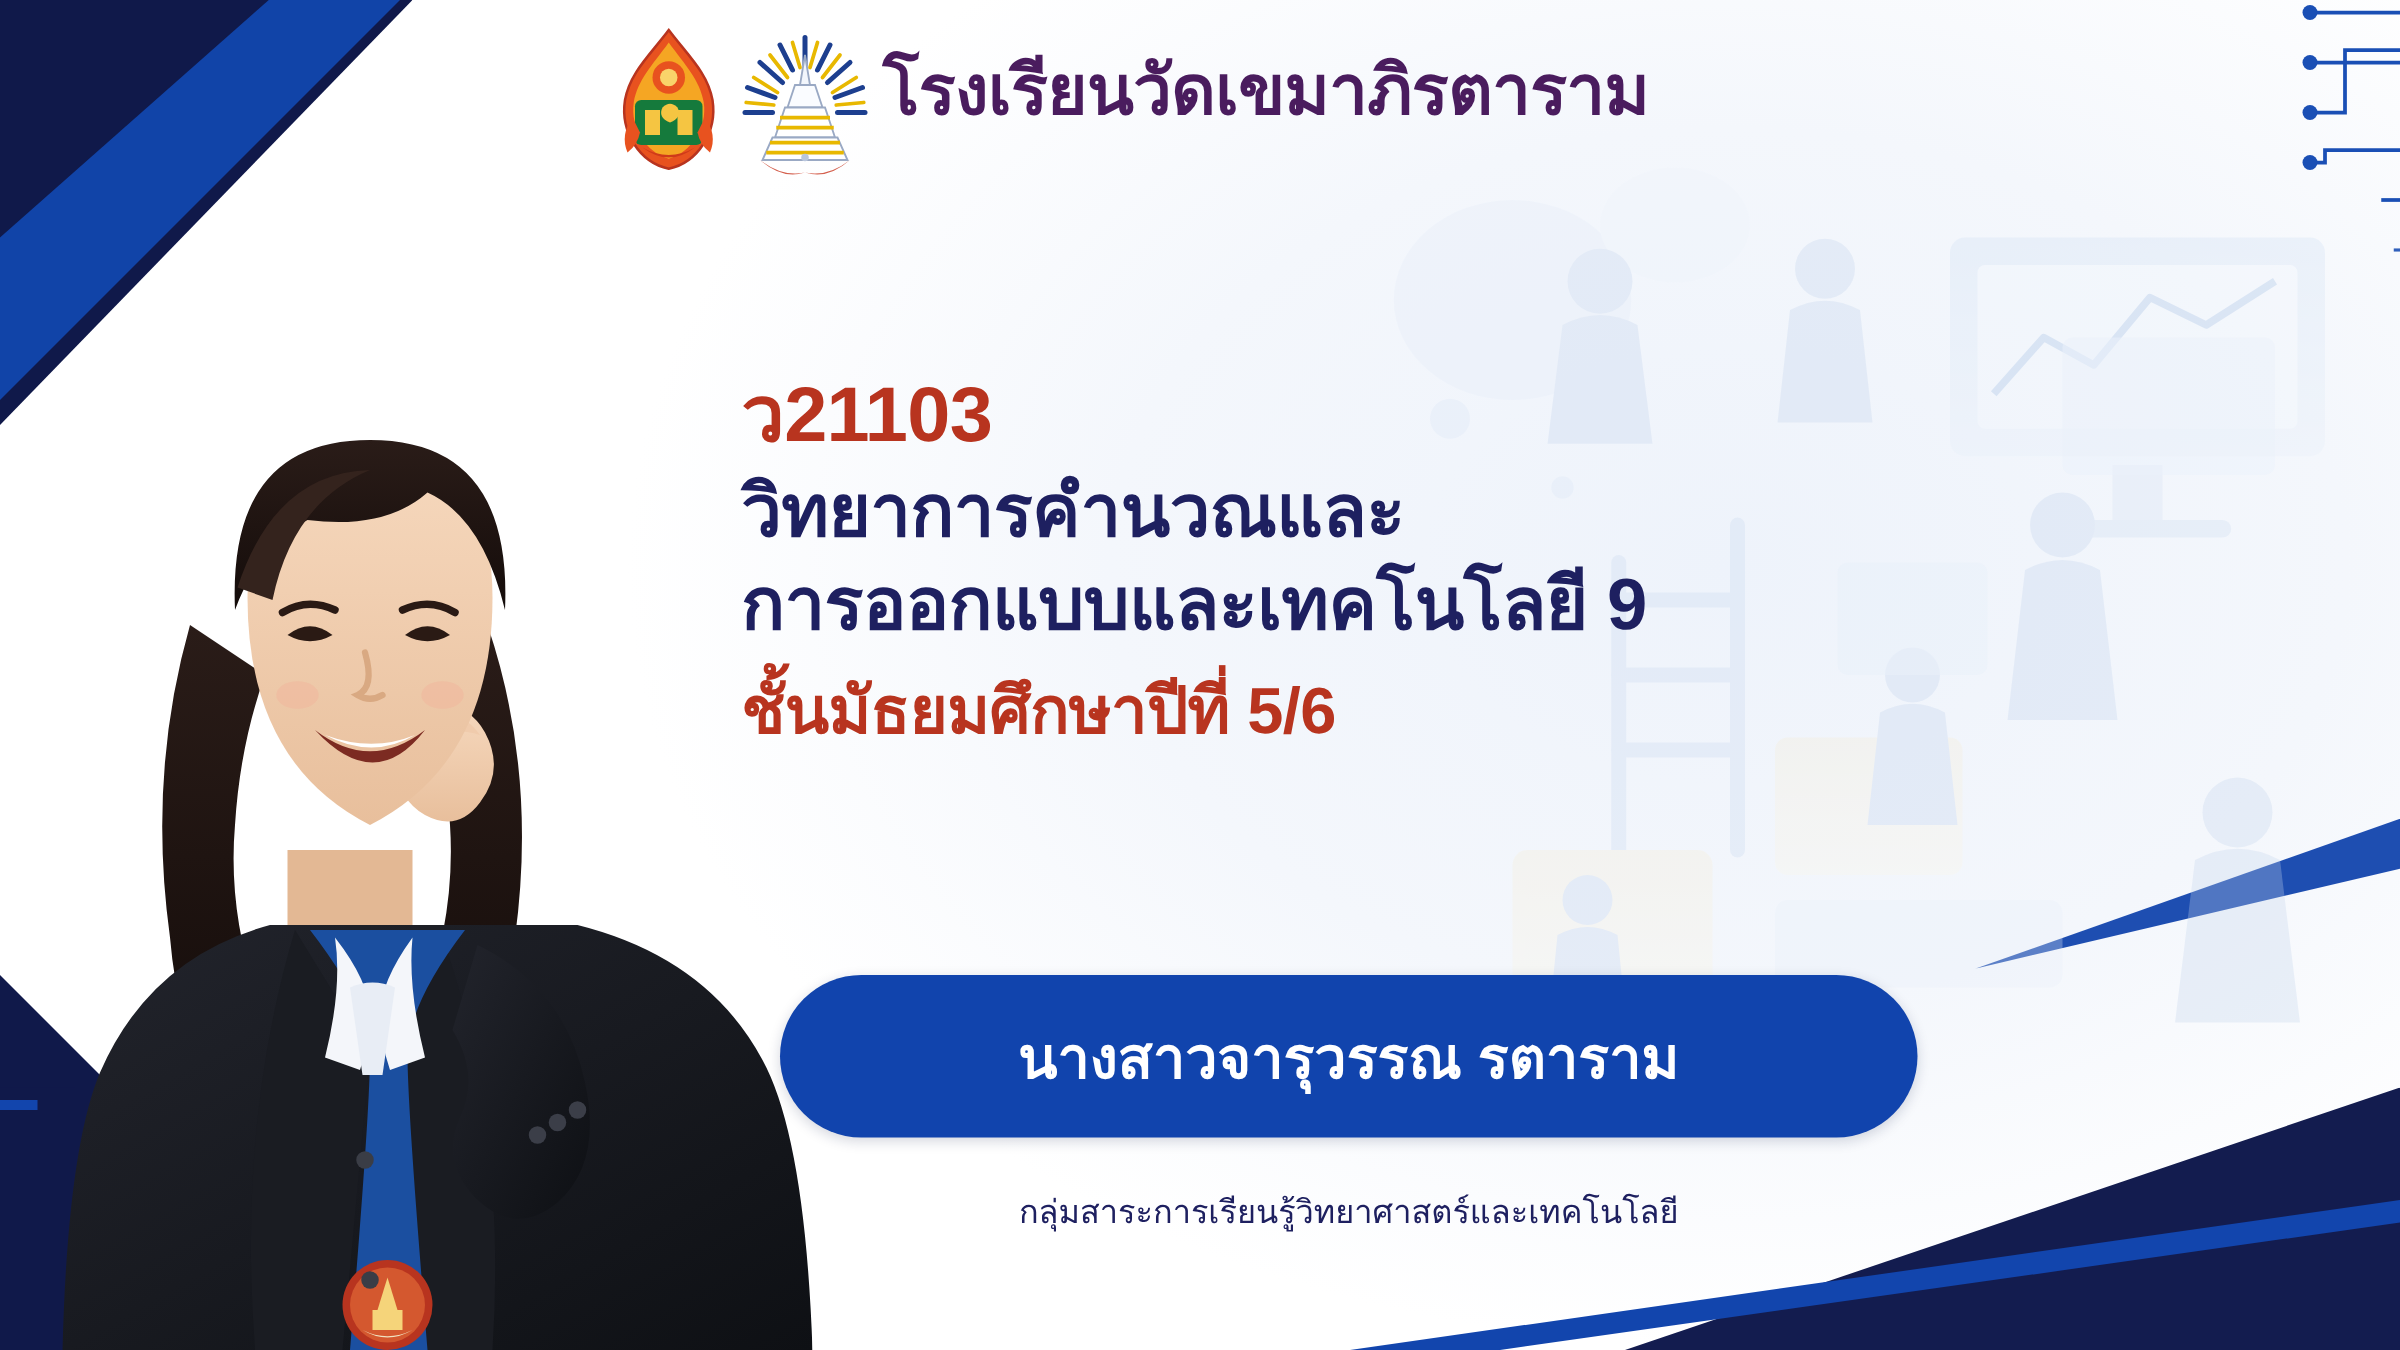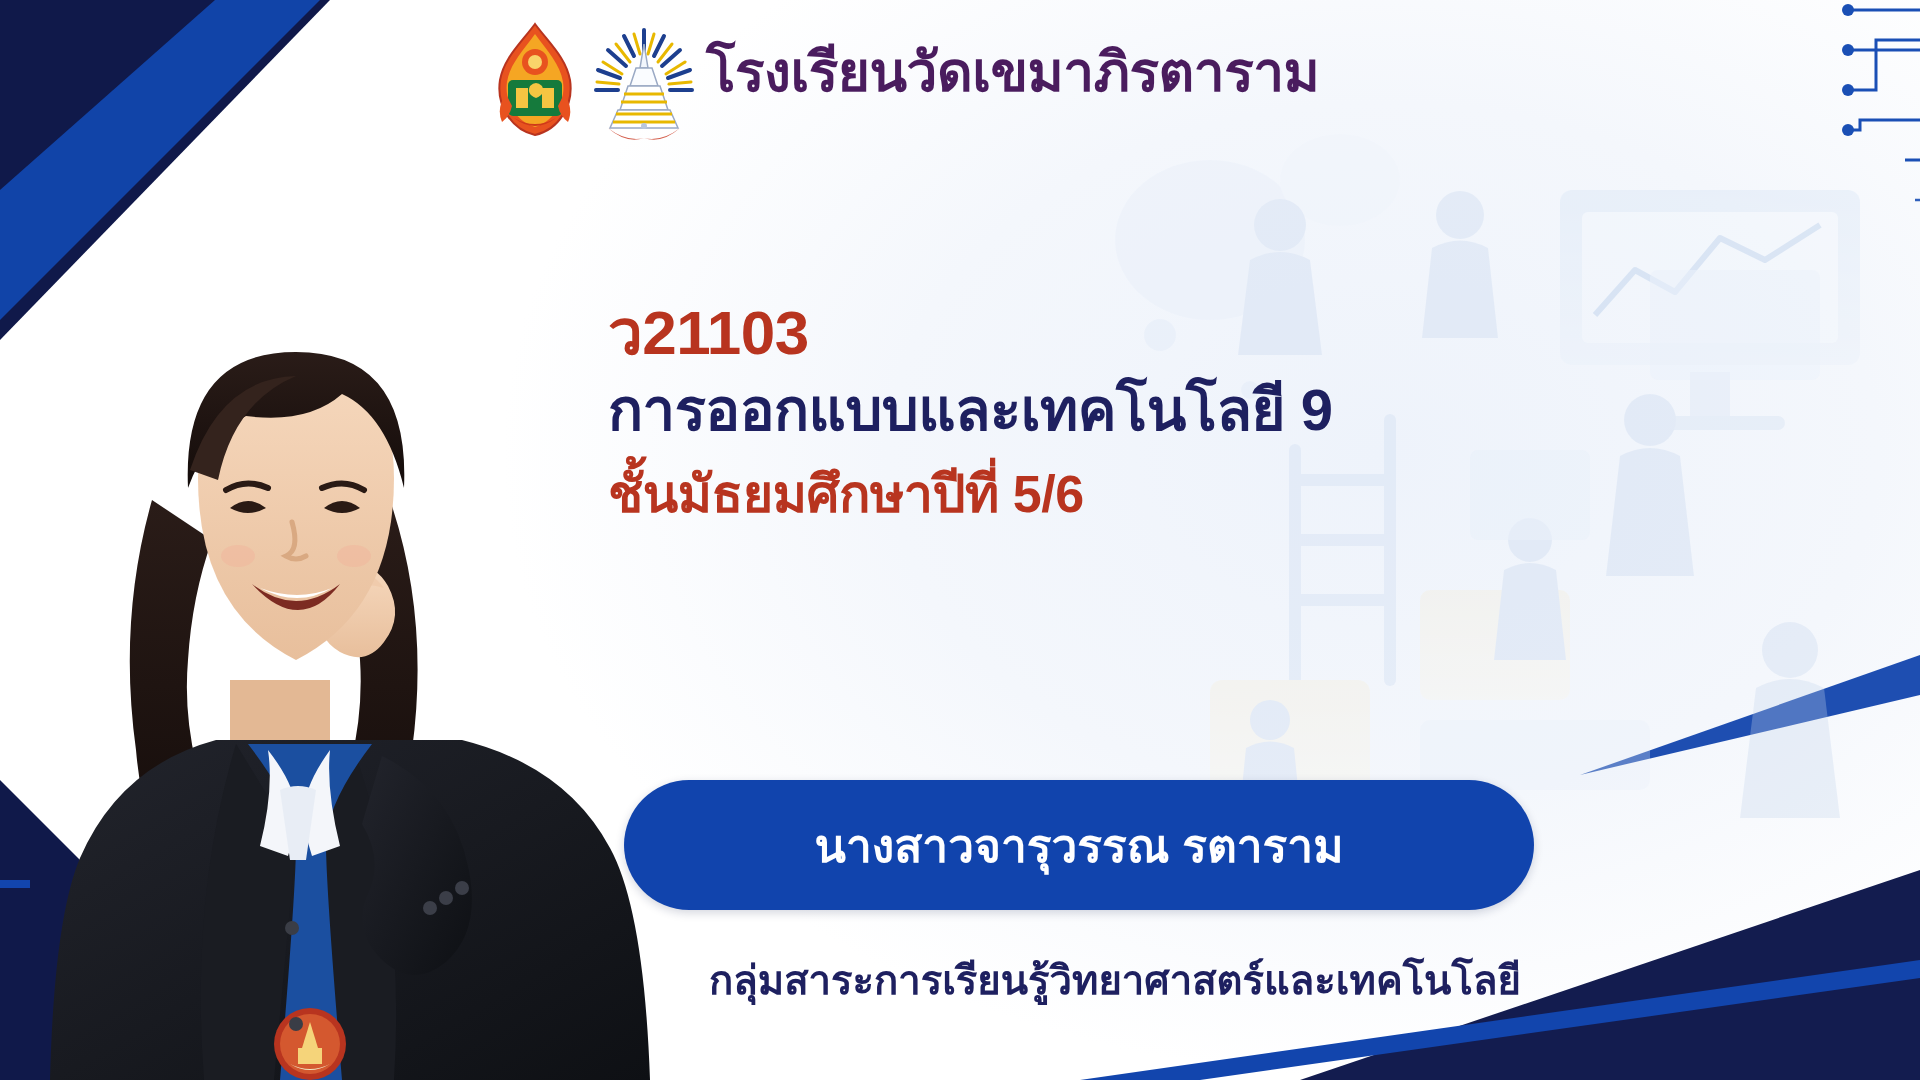--- a/index.html
+++ b/index.html
@@ -94,21 +94,21 @@
     font-size:55px;line-height:1.02;font-weight:700;
     color:#4a1c5e;letter-spacing:-.5px;white-space:nowrap;
   }
   .school-en{
     font-size:32px;line-height:1.15;font-weight:400;
     color:#7e6aa8;letter-spacing:.5px;white-space:nowrap;margin-top:2px;
   }
 
   
   .title-block{
-    position:absolute;top:300px;left:608px;width:940px;
+    position:absolute;top:300px;left:593px;width:940px;
   }
   .code{
     font-size:62px;font-weight:700;color:#b8341f;line-height:1.05;
     letter-spacing:-.5px;
   }
   .subject{
     font-size:58px;font-weight:700;color:#1e2060;line-height:1.28;
     margin-top:8px;letter-spacing:-.5px;
   }
   .subject .l2{display:block;}
@@ -125,23 +125,23 @@
     display:flex;align-items:center;justify-content:center;
     box-shadow:0 3px 10px rgba(16,25,74,.18);
   }
   .pill span{
     color:#ffffff;font-size:46px;font-weight:700;letter-spacing:0;
     white-space:nowrap;
   }
 
   
   .caption{
-    position:absolute;top:948px;left:660px;width:910px;
+    position:absolute;top:948px;left:624px;width:910px;
     text-align:center;
-    font-size:40px;font-weight:700;color:#1e2060;
+    font-size:26px;font-weight:400;color:#1e2060;
   }
 
   
   .person{
     position:absolute;left:30px;bottom:0;width:620px;height:760px;
     pointer-events:none;
   }
 </style>
 </head>
 <body>
@@ -293,20 +293,21 @@
     </svg>
 
     <div class="school-names">
       <div class="school-th">โรงเรียนวัดเขมาภิรตาราม</div>
     </div>
   </div>
 
   <div class="title-block">
     <div class="code">ว21103</div>
     <div class="subject">
+      <span class="l1">วิทยาการคำนวณและ</span>
       <span class="l2">การออกแบบและเทคโนโลยี 9</span>
     </div>
     <div class="grade">ชั้นมัธยมศึกษาปีที่ 5/6</div>
   </div>
 
   <div class="pill">
     <span>นางสาวจารุวรรณ  รตาราม</span>
   </div>
 
   <div class="caption">กลุ่มสาระการเรียนรู้วิทยาศาสตร์และเทคโนโลยี</div>

